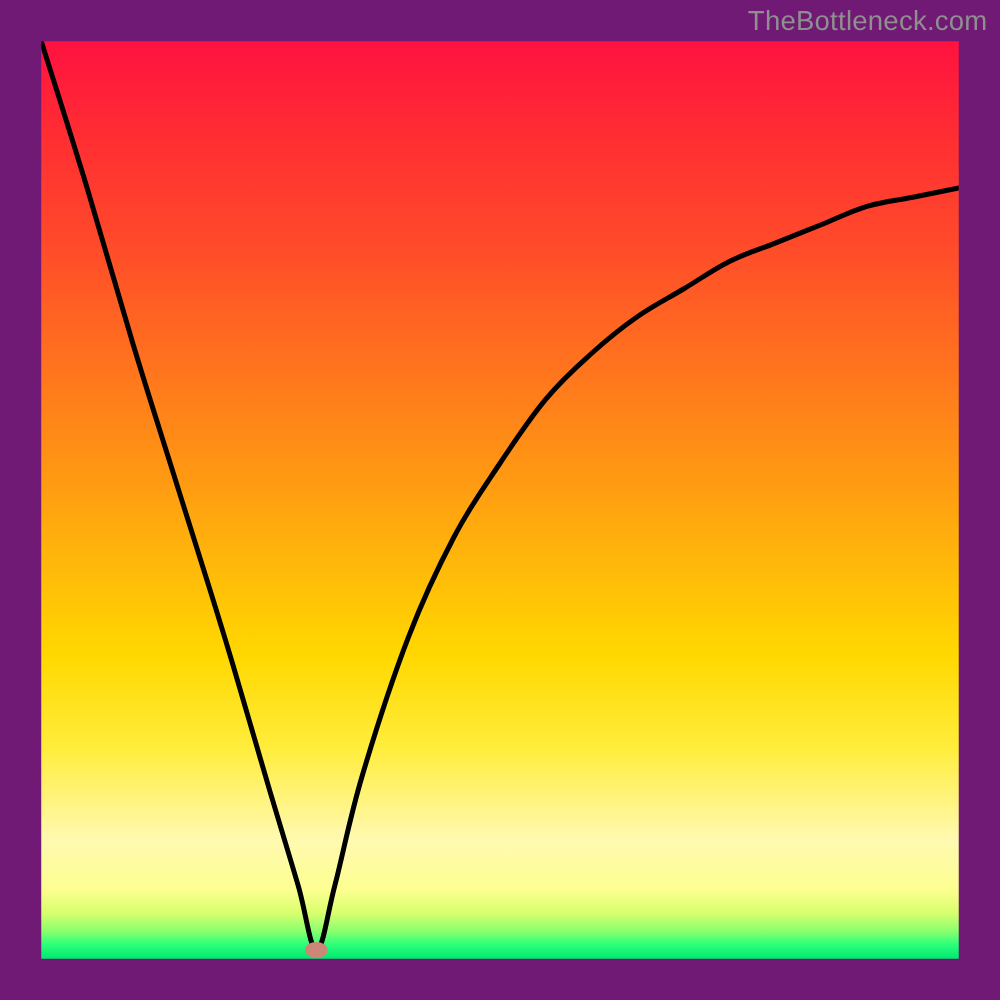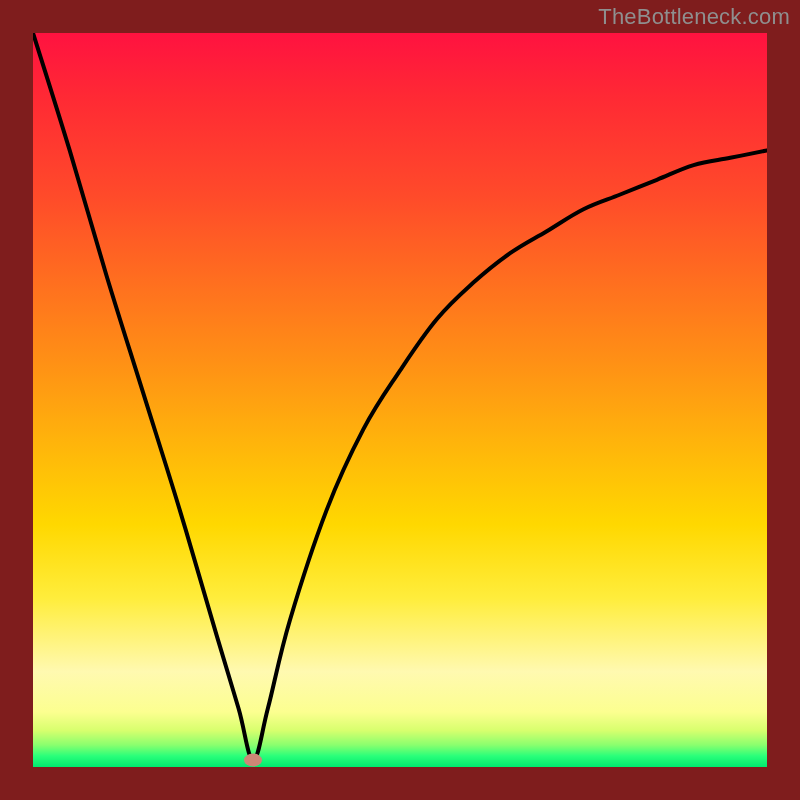--- a/index.html
+++ b/index.html
@@ -8,21 +8,21 @@
     width: 800px;
     height: 800px;
     background: #000;
     overflow: hidden;
     font-family: Arial, Helvetica, sans-serif;
   }
   .frame {
     position: relative;
     width: 800px;
     height: 800px;
-    background: #7f1d1d;
+    background: #701a75;
   }
   .plot {
     position: absolute;
     left: 33px;
     top: 33px;
     width: 734px;
     height: 734px;
     
     background: linear-gradient(
       to bottom,

